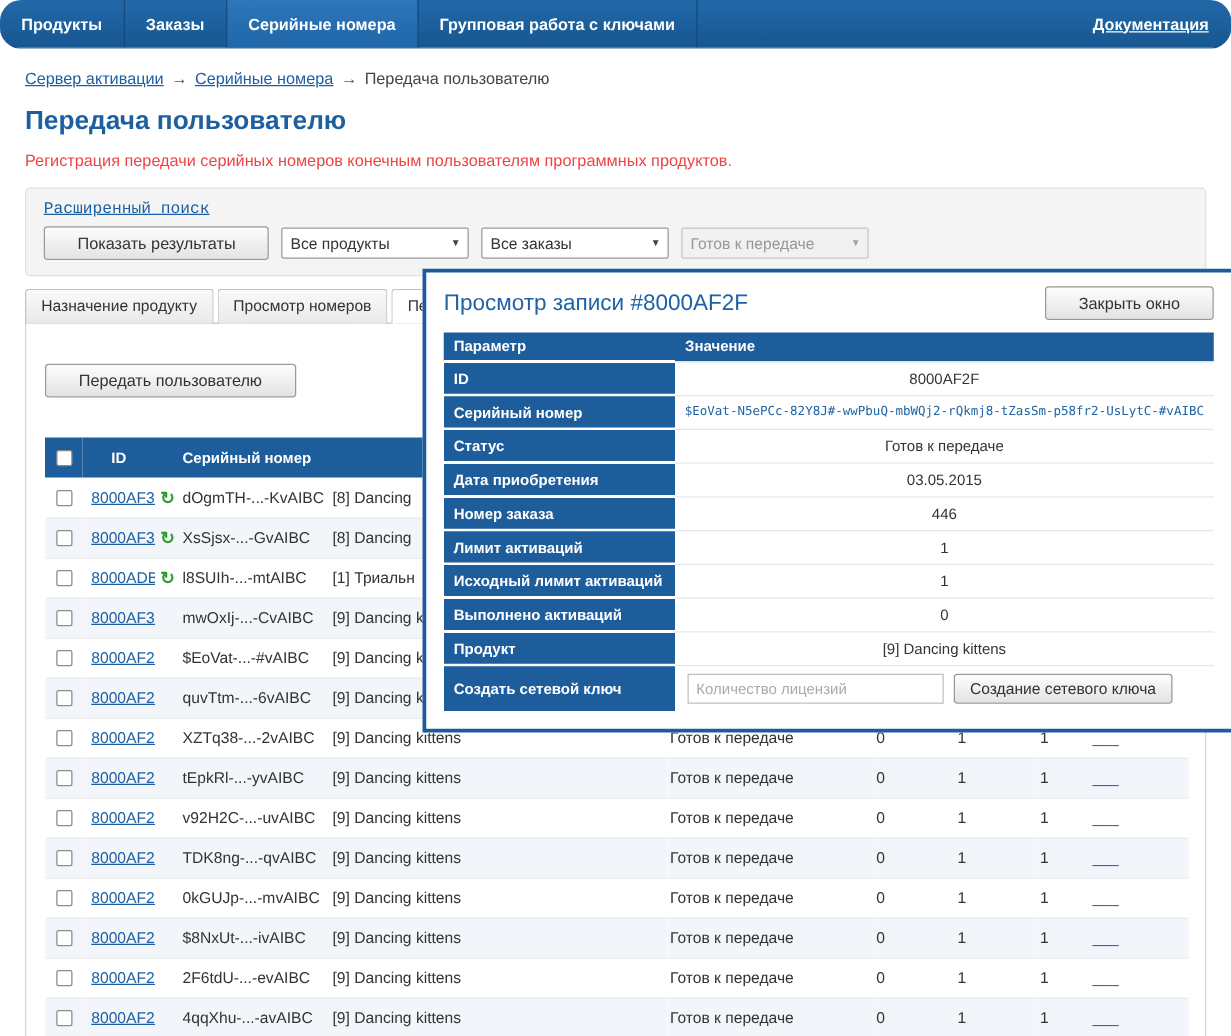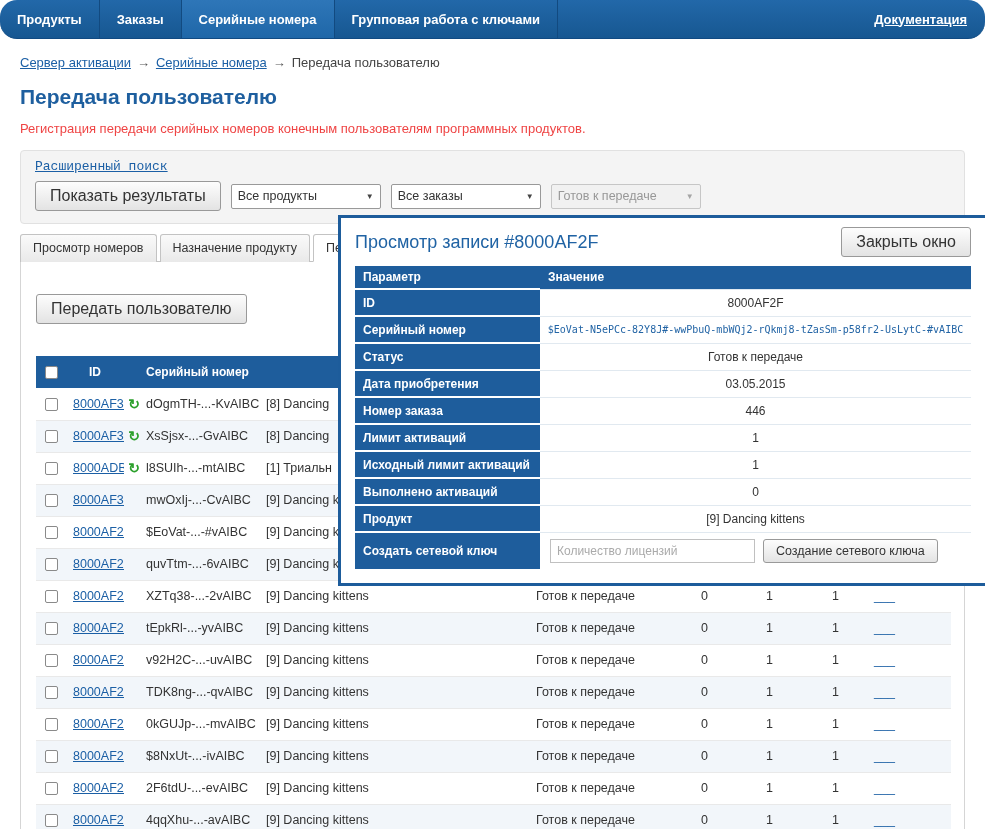--- a/index.html
+++ b/index.html
@@ -27,21 +27,21 @@
   h1.page-title { margin-top:15px; color:#1e5f9f; font-size:21px; font-weight:bold; }
   .subtitle { margin-top:12px; font-size:13px; color:#ef4444; }
 
   
   .filter-panel { margin-top:14px; background:#f4f4f4; border:1px solid #e1e1e1;
                   border-radius:4px; padding:8px 14px 12px; }
   .adv-row { text-align:left; font-size:13px; height:16px;font-family:Liberation Mono, monospace; }
   .adv-row a { color:#1b5fa5; text-decoration:underline; cursor:pointer; }
   .controls { margin-top:6px; display:flex; gap:10px; align-items:center; }
   .btn { display:inline-block; background:linear-gradient(#fdfdfd,#e3e3e3);
-         border:1px solid #999; border-radius:3px; padding:5px 14px; font-size:16px;
+         border:1px solid #999; border-radius:3px; padding:5px 26px; font-size:13px;
          color:#333; font-family:"Liberation Sans",sans-serif; cursor:pointer; }
   .select { width:150px; height:25px; background:#fff; border:1px solid #999;
             border-radius:2px; display:flex; align-items:center; justify-content:space-between;
             padding:0 6px; font-size:12.5px; cursor:pointer; }
   .select .sel-arrow { font-size:8px; color:#444; }
   .select.disabled { background:#f1f1f1; color:#979797; border-color:#c6c6c6; cursor:default; }
   .select.disabled .sel-arrow { color:#a5a5a5; }
 
   
   .tabs { margin-top:10px; display:flex; border-bottom:1px solid #c3c3c3; }
@@ -132,22 +132,22 @@
           </div>
           <div class="select disabled">
             <span class="sel-val">Готов к передаче</span>
             <span class="sel-arrow">▼</span>
           </div>
         </span>
     </div>
   </div>
 
   <div class="tabs" id="tabs">
+      <div class="tab">Назначение продукту</div>
       <div class="tab">Просмотр номеров</div>
-      <div class="tab">Назначение продукту</div>
       <div class="tab active">Передача пользователю</div>
     </div>
 
   <div class="tab-panel">
     <button class="btn transfer-btn">Передать пользователю</button>
 
     <table class="main-table">
       <colgroup>
         <col class="c-cb">
           <col class="c-id">

